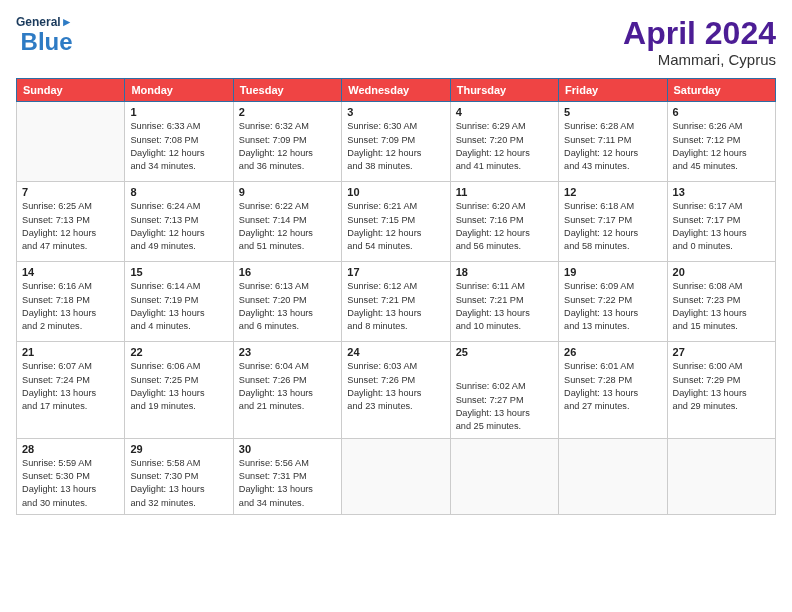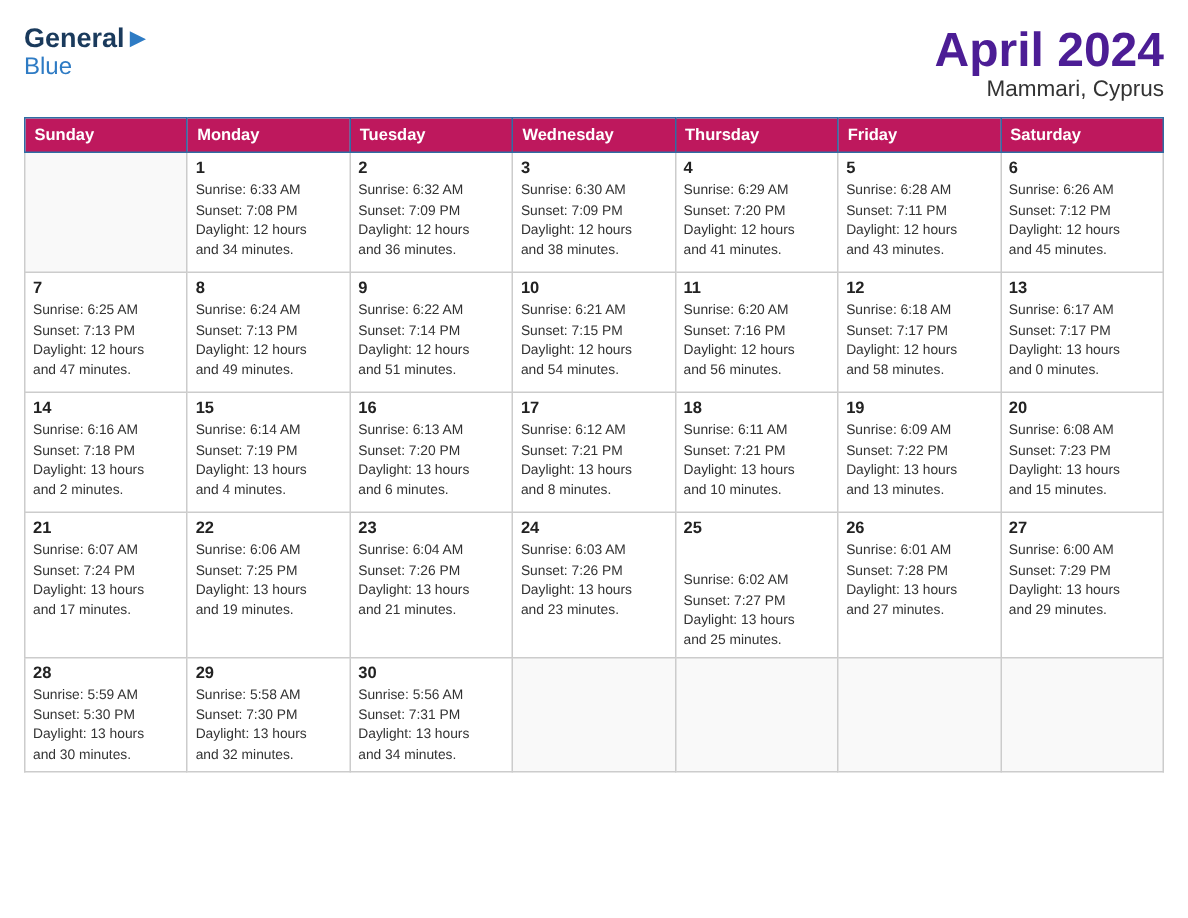--- a/index.html
+++ b/index.html
@@ -20,21 +20,21 @@
       display: flex;
       justify-content: space-between;
       align-items: flex-start;
       margin-bottom: 10px;
     }
     .logo {
       display: flex;
       align-items: center;
     }
     .logo-text {
-      font-size: 18px;
+      font-size: 12px;
       font-weight: bold;
       color: #1a3a5c;
       line-height: 1.1;
     }
     .logo-text span {
       color: #2e7bc4;
     }
     .title-block {
       text-align: right;
     }
@@ -47,21 +47,21 @@
     .location-title {
       font-size: 15px;
       color: #333;
     }
     .calendar {
       width: 100%;
       border-collapse: collapse;
       font-size: 10px;
     }
     .calendar th {
-      background-color: #be185d;
+      background-color: #ef4444;
       color: #fff;
       text-align: left;
       padding: 5px 6px;
       font-size: 11px;
       font-weight: bold;
       border: 1px solid #2e6da4;
     }
     .calendar td {
       border: 1px solid #ccc;
       vertical-align: top;
@@ -92,21 +92,21 @@
 </head>
 <body>
 
 <div class="page">
   <div class="header">
     <div class="logo">
       <div>
         <div style="display:flex;align-items:center;">
           <span class="logo-text">General<span>►</span></span>
         </div>
-        <div class="logo-text" style="color:#2e7bc4;font-size:16px;font-weight:normal;">Blue</div>
+        <div class="logo-text" style="color:#2e7bc4;font-size:24px;font-weight:bold;text-align:right;">Blue</div>
       </div>
     </div>
     <div class="title-block">
       <div class="month-title">April 2024</div>
       <div class="location-title">Mammari, Cyprus</div>
     </div>
   </div>
 
   <table class="calendar">
     <thead>

